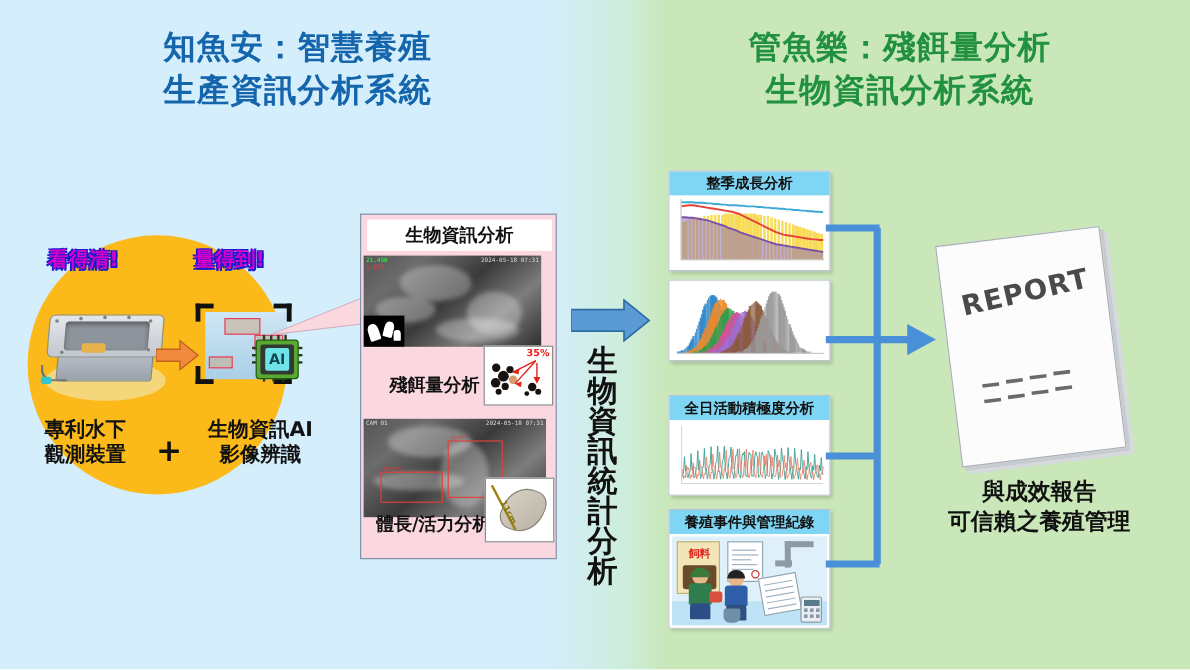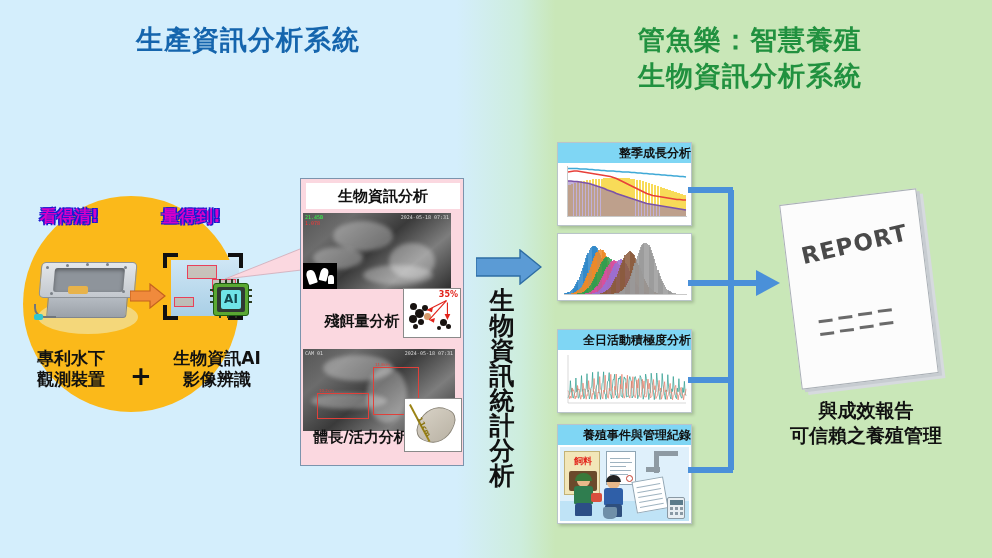--- a/index.html
+++ b/index.html
@@ -248,21 +248,21 @@
   
   .card {
     position: absolute; left: 557px; width: 135px;
     background: #ffffff;
     border: 1px solid #b9c4c9;
     box-shadow: 2px 2px 3px rgba(0,0,0,.18);
   }
   .card .card-head {
     height: 20px; background: #7fd6f4;
     font-weight: bold; font-size: 12px; color: #111;
-    text-align: right; line-height: 20px; white-space: nowrap;
+    text-align: center; line-height: 20px; white-space: nowrap;
   }
   .card .card-body { position: relative; background: #fff; overflow: hidden; }
   #card1 { top: 142px; } #card1 .card-body { height: 62px; }
   #card2 { top: 233px; } #card2 .card-body { height: 66px; }
   #card3 { top: 329px; } #card3 .card-body { height: 62px; }
   #card4 { top: 424px; } #card4 .card-body { height: 78px; }
 
   .ch-bar  { position: absolute; bottom: 6px; width: 1px; }
   .ch-axis { position: absolute; background: #c9c9c9; }
   .hist-col { position: absolute; bottom: 4px; width: 1px; }
@@ -321,24 +321,25 @@
     text-align: center; line-height: 1.3; white-space: nowrap;
   }
   #report-caption span { display: block; }
 </style>
 </head>
 <body>
 
 <div id="slide">
 
   <div class="title" id="title-left">
+    <span class="ln">知魚安：智慧養殖</span>
     <span class="ln">生產資訊分析系統</span>
   </div>
   <div class="title" id="title-right">
-    <span class="ln">管魚樂：智慧養殖</span>
+    <span class="ln">管魚樂：殘餌量分析</span>
     <span class="ln">生物資訊分析系統</span>
   </div>
 
   <div id="yellow-circle"></div>
 
   <div class="tag-magenta" id="tag-see">看得清!</div>
   <div class="tag-magenta" id="tag-measure">量得到!</div>
 
   <div id="device">
     <div class="shadow"></div>

